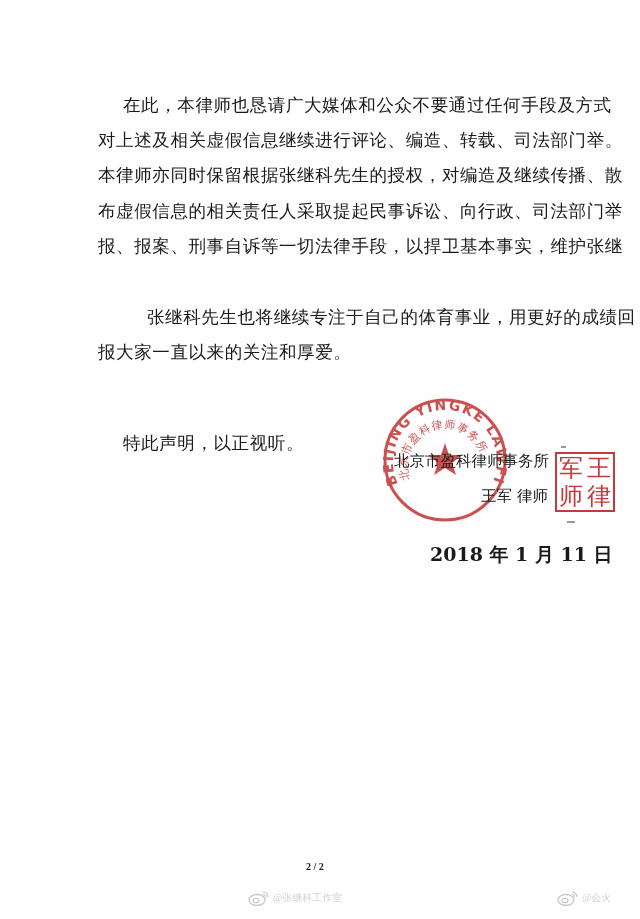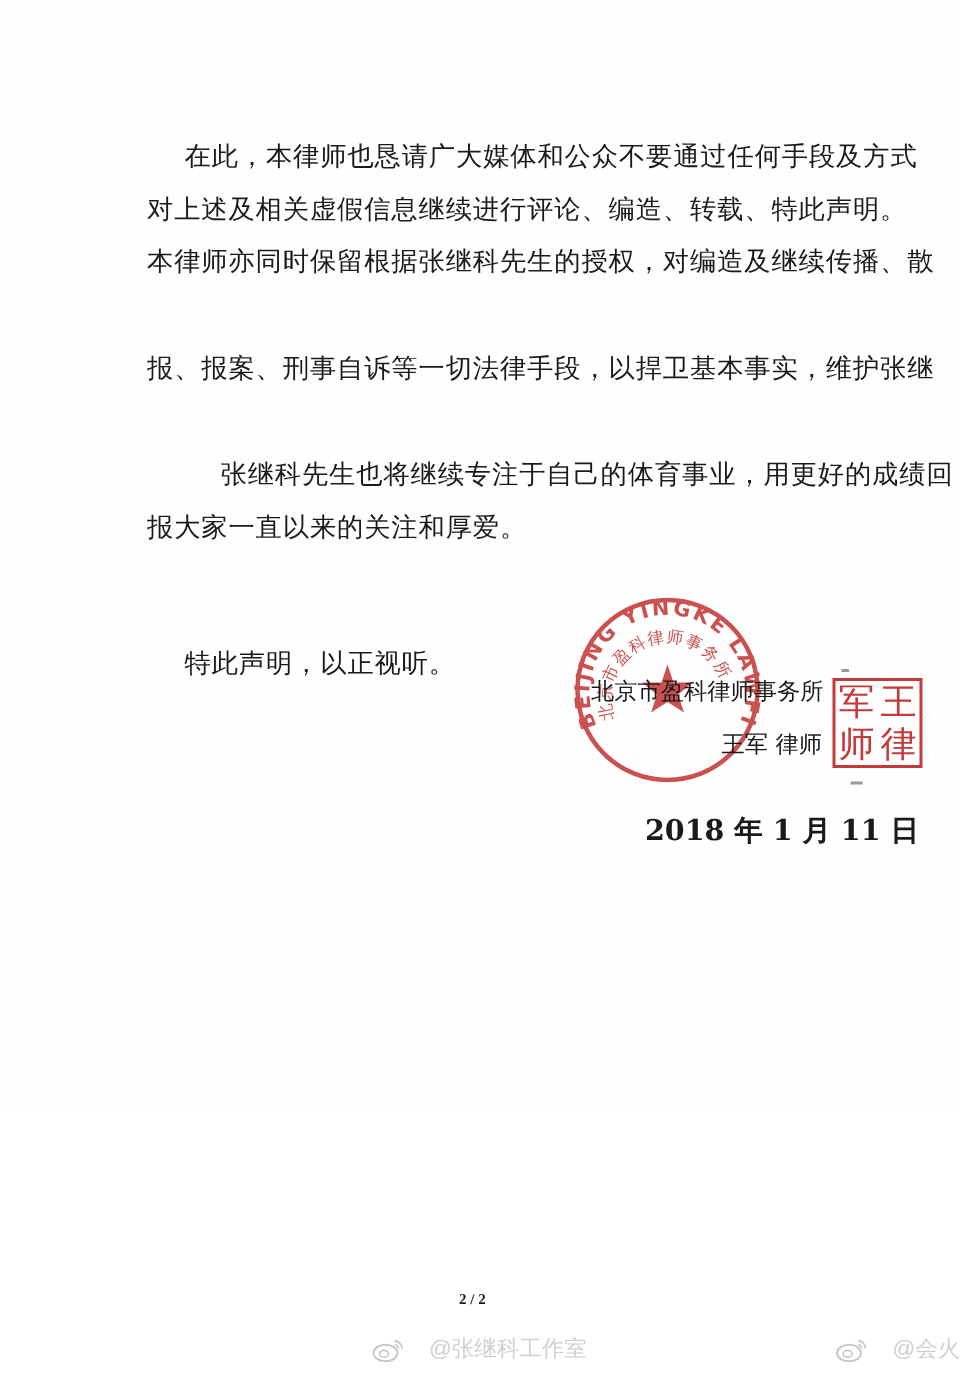--- a/index.html
+++ b/index.html
@@ -9,31 +9,32 @@
     .line { position: absolute; font-size: 17.5px; white-space: nowrap; letter-spacing: 0.6px; line-height: 20px; }
     .sig { position: absolute; font-size: 15.5px; white-space: nowrap; line-height: 18px; z-index: 3; }
     .date { position: absolute; font-size: 19px; font-weight: bold; white-space: nowrap; line-height: 18px; }
     .pageno { position: absolute; font-size: 10px; font-weight: bold; font-family: "Liberation Serif", serif; }
     .stamp { position: absolute; z-index: 2; opacity: 0.88; }
     .seal { position: absolute; border: 2.5px solid #c43a3a; width: 56px; height: 56px; left: 555px; top: 452px;
             display: grid; grid-template-columns: 1fr 1fr; grid-template-rows: 1fr 1fr;
             direction: rtl; font-family: "DejaVu Sans", sans-serif; color: #c43a3a; font-size: 24px; line-height: 26px; }
     .seal span { display: flex; align-items: center; justify-content: center; direction: ltr; }
     .seal-seg { position: absolute; height: 2px; background: #555; opacity: 0.6; }
-    .watermark { position: absolute; font-family: Liberation Sans, sans-serif; color: #d0d0d0; font-size: 15px; white-space: nowrap; display:flex; align-items:center; gap:16px; }
+    .watermark { position: absolute; font-family: Liberation Serif, serif; color: #d0d0d0; font-size: 10px; white-space: nowrap; display:flex; align-items:center; gap:3px; }
     .wb-icon { display:inline-block; width: 22px; height: 16px; }
   </style>
 </head>
 <body>
 
 <div class="page">
 
   <div class="line" style="left:123px; top:95px;">在此，本律师也恳请广大媒体和公众不要通过任何手段及方式</div>
-  <div class="line" style="left:98px; top:130px;">对上述及相关虚假信息继续进行评论、编造、转载、特此声明。</div>
+  <div class="line" style="left:98px; top:130px;">对上述及相关虚假信息继续进行评论、编造、转载、司法部门举。</div>
   <div class="line" style="left:98px; top:165px;">本律师亦同时保留根据张继科先生的授权，对编造及继续传播、散</div>
+  <div class="line" style="left:98px; top:201px;">布虚假信息的相关责任人采取提起民事诉讼、向行政、司法部门举</div>
   <div class="line" style="left:98px; top:236px;">报、报案、刑事自诉等一切法律手段，以捍卫基本事实，维护张继</div>
 
   <div class="line" style="left:123px; top:307px;margin-left:24px;">张继科先生也将继续专注于自己的体育事业，用更好的成绩回</div>
   <div class="line" style="left:98px; top:342px;">报大家一直以来的关注和厚爱。</div>
 
   <div class="line" style="left:123px; top:405px;margin-top:28px;">特此声明，以正视听。</div>
 
   <svg class="stamp" width="130" height="130" viewBox="0 0 130 130" style="left:380px; top:393px;">
     <defs>
       <path id="arcOuter" d="M 20 95 A 52 52 0 1 1 110 95"></path>

